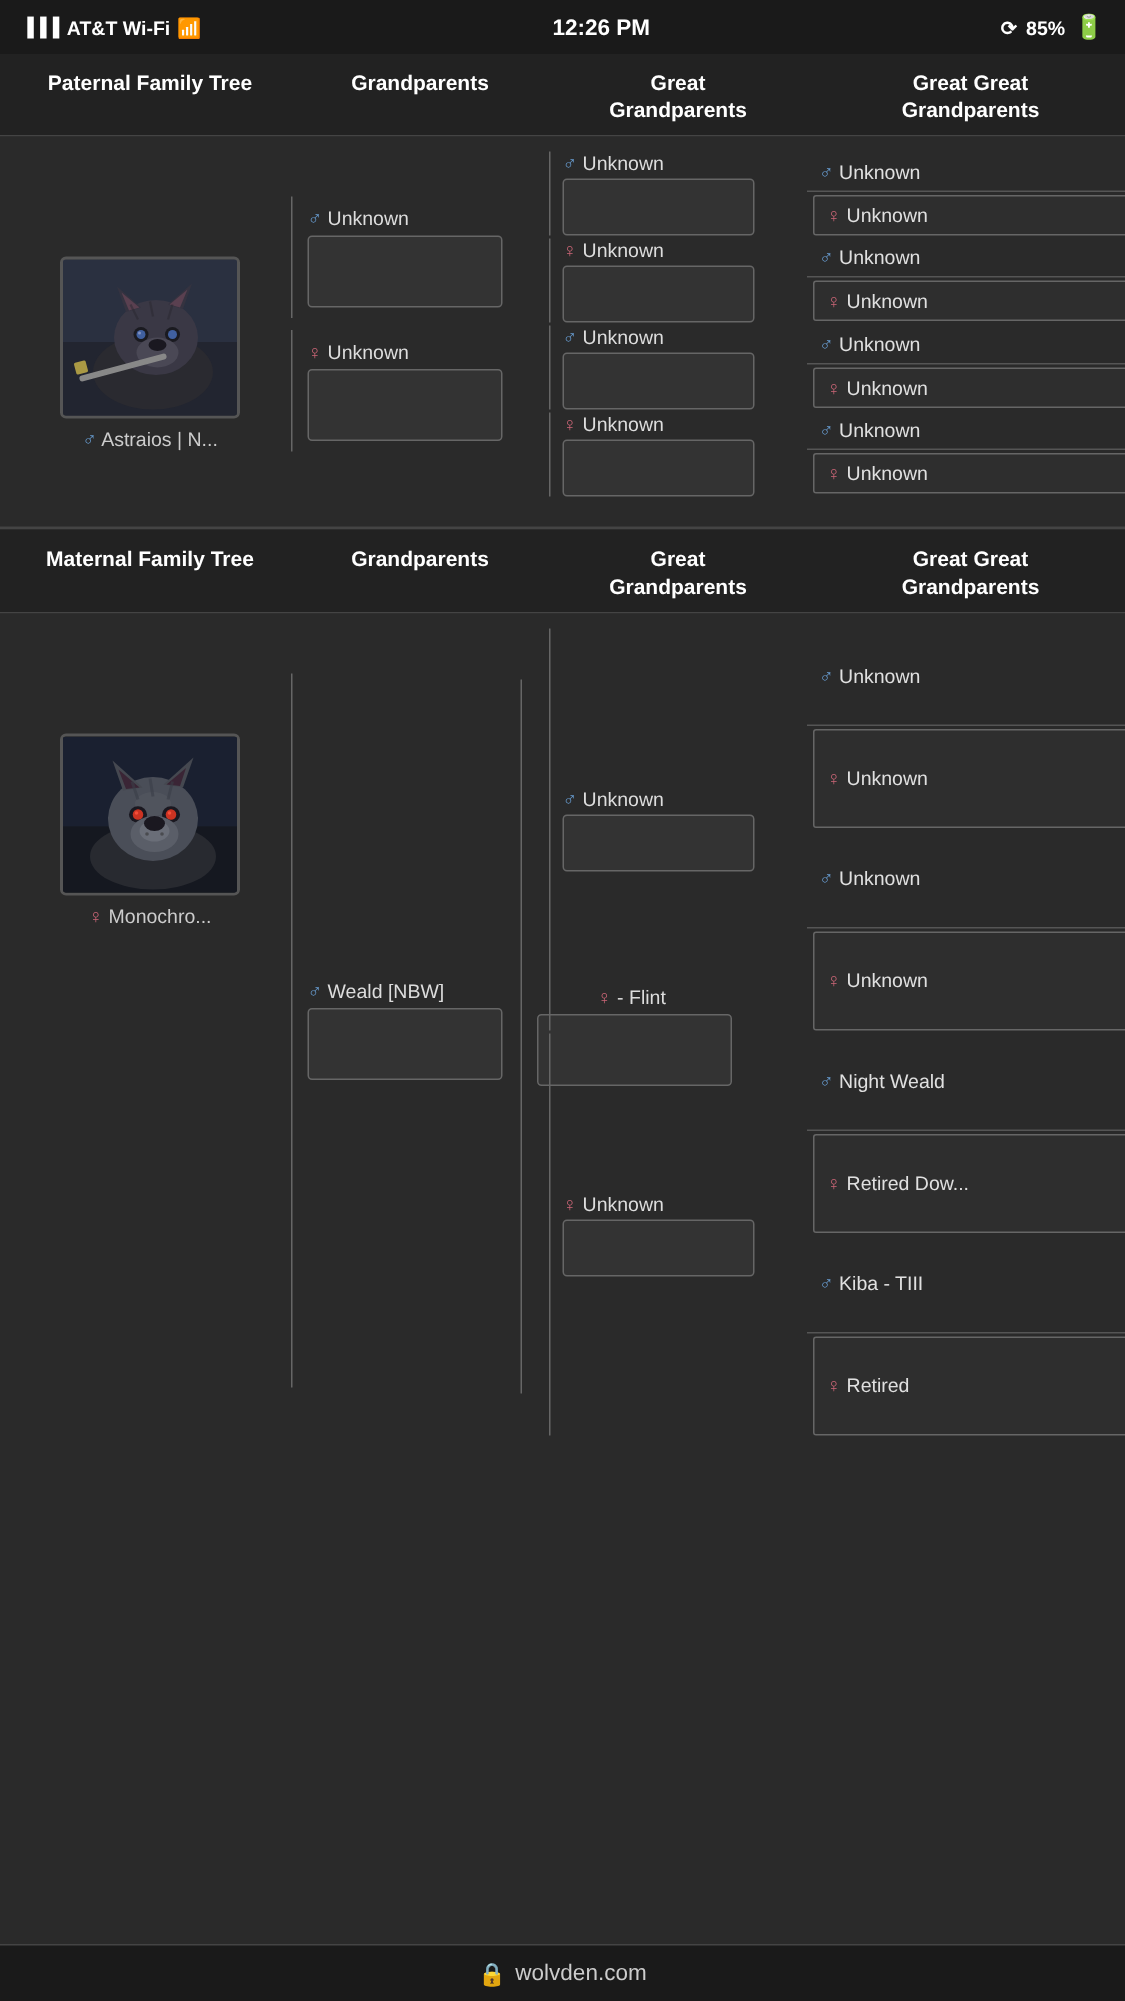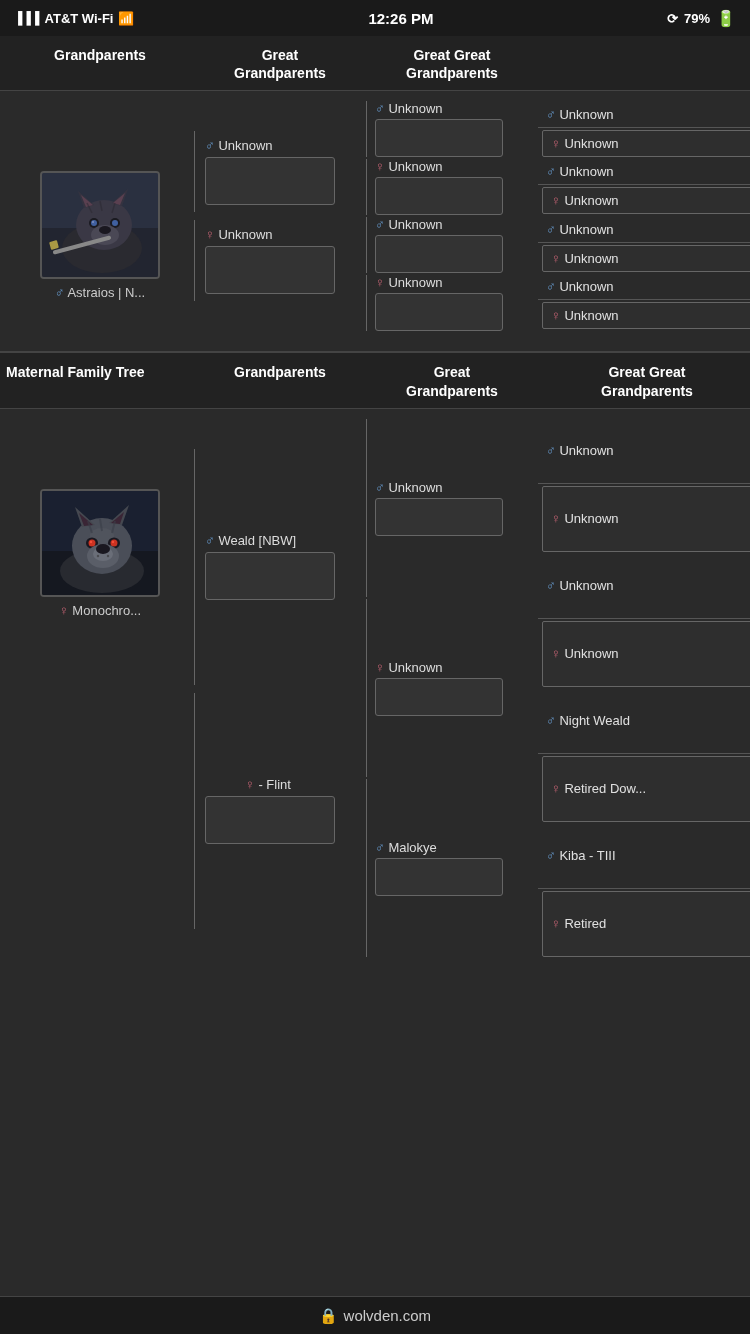--- a/index.html
+++ b/index.html
@@ -61,28 +61,29 @@
 
 <div class="status-bar">
   <div class="status-left">
     <span style="font-size:12px;">▐▐▐</span>
     <span>AT&amp;T Wi-Fi</span>
     <span>📶</span>
   </div>
   <div class="status-center">12:26 PM</div>
   <div class="status-right">
     <span>⟳</span>
-    <span>79%</span>
+    <span>85%</span>
     <span style="font-size:16px;">🔋</span>
   </div>
 </div>
 
 <div class="scroll-area">
 
   <div style="display:grid; grid-template-columns:188px 172px 172px 218px; background:#222; padding:10px 0 8px 6px; border-bottom:1px solid #444;">
+    <div style="font-weight:700; font-size:14px; color:#fff; text-align:center; line-height:1.3;">Paternal Family Tree</div>
     <div style="font-weight:700; font-size:14px; color:#fff; text-align:center; line-height:1.3;">Grandparents</div>
     <div style="font-weight:700; font-size:14px; color:#fff; text-align:center; line-height:1.3;">Great<br>Grandparents</div>
     <div style="font-weight:700; font-size:14px; color:#fff; text-align:center; line-height:1.3;">Great Great<br>Grandparents</div>
   </div>
 
   <div style="display:flex; flex-direction:row; align-items:stretch; padding: 10px 0 20px 6px; background:#2a2a2a;">
 
     <div style="width:188px; flex-shrink:0; display:flex; flex-direction:column; align-items:center; padding-top:70px;">
 
       <div style="width:120px; height:108px; border:2px solid #555; border-radius:4px; overflow:hidden; background:linear-gradient(160deg,#4a5060 0%,#3a4050 30%,#282c35 60%,#1a1e25 100%);">
@@ -221,21 +222,21 @@
           <span class="female">♀</span>&nbsp;<span>Unknown</span>
         </div>
       </div>
     </div>
 
   </div>
 
   <div style="height:2px; background:#444; margin:0;"></div>
 
   <div style="display:grid; grid-template-columns:188px 172px 172px 218px; background:#222; padding:10px 0 8px 6px; border-bottom:1px solid #444;">
-    <div style="font-weight:700; font-size:14px; color:#fff; line-height:1.3;">Maternal Family Tree</div>
+    <div style="font-weight:700; font-size:14px; color:#fff; text-align:center; line-height:1.3;">Maternal Family Tree</div>
     <div style="font-weight:700; font-size:14px; color:#fff; text-align:center; line-height:1.3;">Grandparents</div>
     <div style="font-weight:700; font-size:14px; color:#fff; text-align:center; line-height:1.3;">Great<br>Grandparents</div>
     <div style="font-weight:700; font-size:14px; color:#fff; text-align:center; line-height:1.3;">Great Great<br>Grandparents</div>
   </div>
 
   <div style="display:flex; flex-direction:row; align-items:stretch; padding: 10px 0 30px 6px; background:#2a2a2a; min-height:580px;">
 
     <div style="width:188px; flex-shrink:0; display:flex; flex-direction:column; align-items:center; padding-top:70px;">
 
       <div style="width:120px; height:108px; border:2px solid #555; border-radius:4px; overflow:hidden;">
@@ -279,21 +280,21 @@
           <line x1="60" y1="40" x2="58" y2="28" stroke="#3a3e48" stroke-width="2" opacity="0.6"></line>
           <line x1="70" y1="42" x2="73" y2="30" stroke="#3a3e48" stroke-width="2" opacity="0.6"></line>
         </svg>
       </div>
       <div style="margin-top:6px; font-size:13px; color:#ccc; text-align:right;">
         <span class="female">♀</span>
         <span>Monochro...</span>
       </div>
     </div>
 
-    <div style="width:172px; flex-shrink:0; display:flex; flex-direction:column; justify-content:space-around; padding: 30px 0;">
+    <div style="width:172px; flex-shrink:0; display:flex; flex-direction:row; justify-content:space-around; padding: 30px 0; gap: 12px;">
 
       <div style="display:flex; flex-direction:column; align-items:flex-start; flex:1; justify-content:center; border-left:1px solid #666; padding-left:10px; margin-bottom:4px;">
         <div style="font-size:13px; color:#ddd;">
           <span class="male">♂</span>
           <span>Weald [NBW]</span>
         </div>
         <div style="border:1px solid #666; border-radius:3px; background:#333; min-height:48px; width:130px; margin-top:4px;"></div>
       </div>
 
       <div style="display:flex; flex-direction:column; align-items:flex-start; flex:1; justify-content:center; border-left:1px solid #666; padding-left:10px; margin-top:4px;">
@@ -316,27 +317,20 @@
       </div>
 
       <div style="flex:1; display:flex; flex-direction:column; justify-content:center; border-left:1px solid #666; padding-left:8px; margin-bottom:2px;">
         <div style="font-size:13px; color:#ddd;">
           <span class="female">♀</span>
           <span>Unknown</span>
         </div>
         <div style="border:1px solid #666; border-radius:3px; background:#333; min-height:38px; width:128px; margin-top:3px;"></div>
       </div>
 
-      <div style="flex:1; display:flex; flex-direction:column; justify-content:center; border-left:1px solid #666; padding-left:8px; margin-bottom:2px;">
-        <div style="font-size:13px; color:#ddd;">
-          <span class="male">♂</span>
-          <span>Malokye</span>
-        </div>
-        <div style="border:1px solid #666; border-radius:3px; background:#333; min-height:38px; width:128px; margin-top:3px;"></div>
-      </div>
 
     </div>
 
     <div style="width:218px; flex-shrink:0; display:flex; flex-direction:column;">
 
       <div style="flex:1; display:flex; flex-direction:column;">
         <div style="flex:1; display:flex; align-items:center; padding-left:8px; font-size:13px; border-bottom:1px solid #555;">
           <span class="male">♂</span>&nbsp;<span>Unknown</span>
         </div>
         <div style="flex:1; display:flex; align-items:center; padding-left:8px; font-size:13px; border:1px solid #666; border-radius:2px; background:#2e2e2e; margin:2px 4px;">

